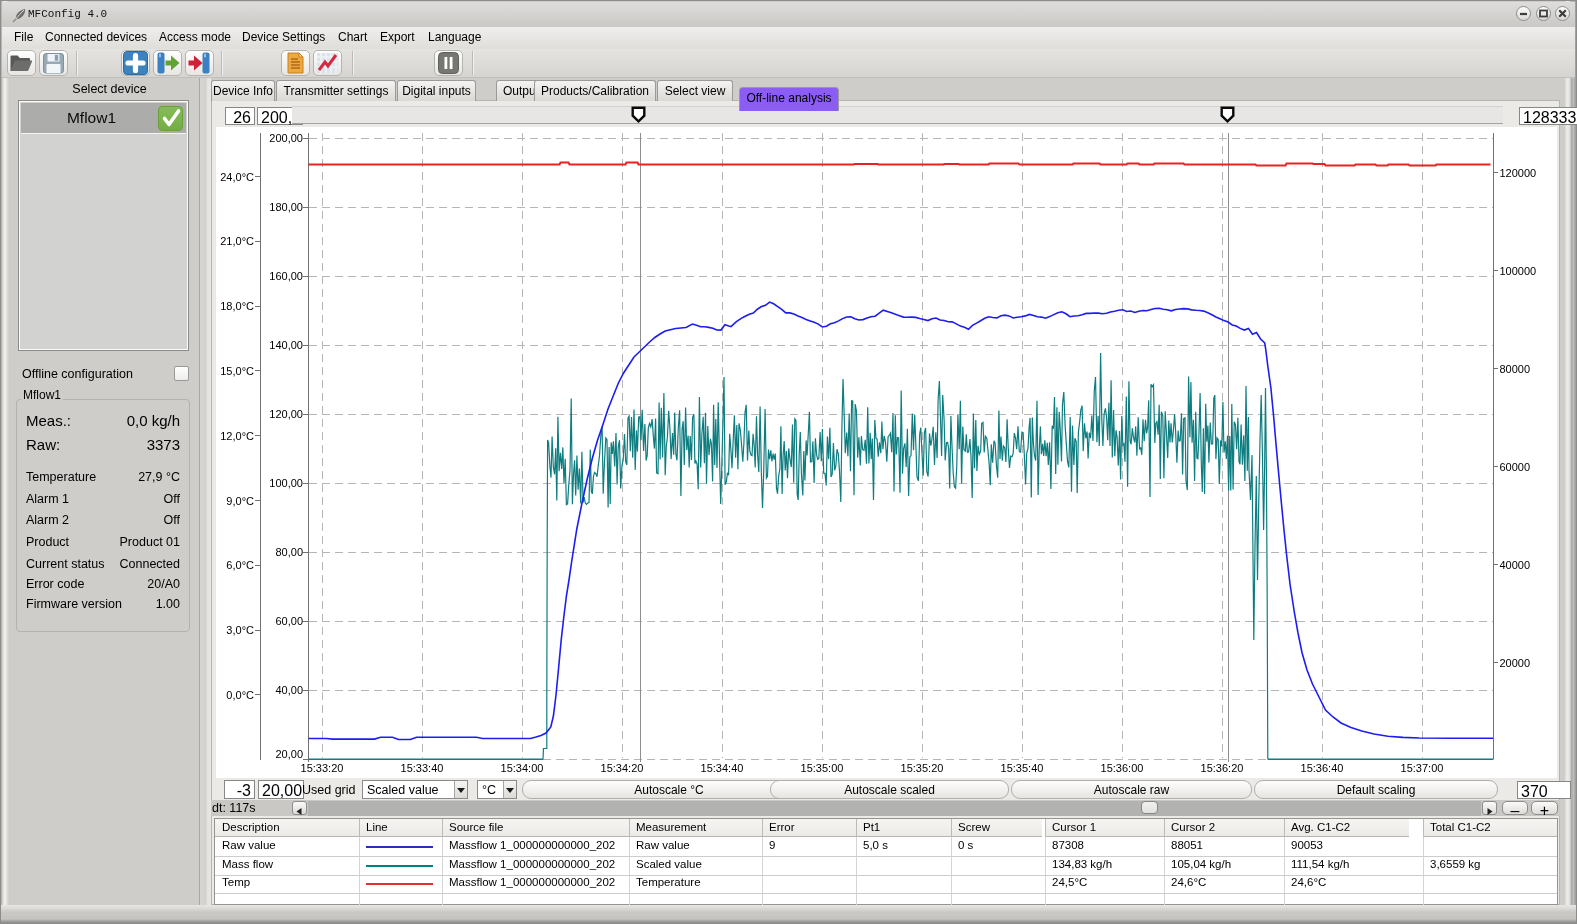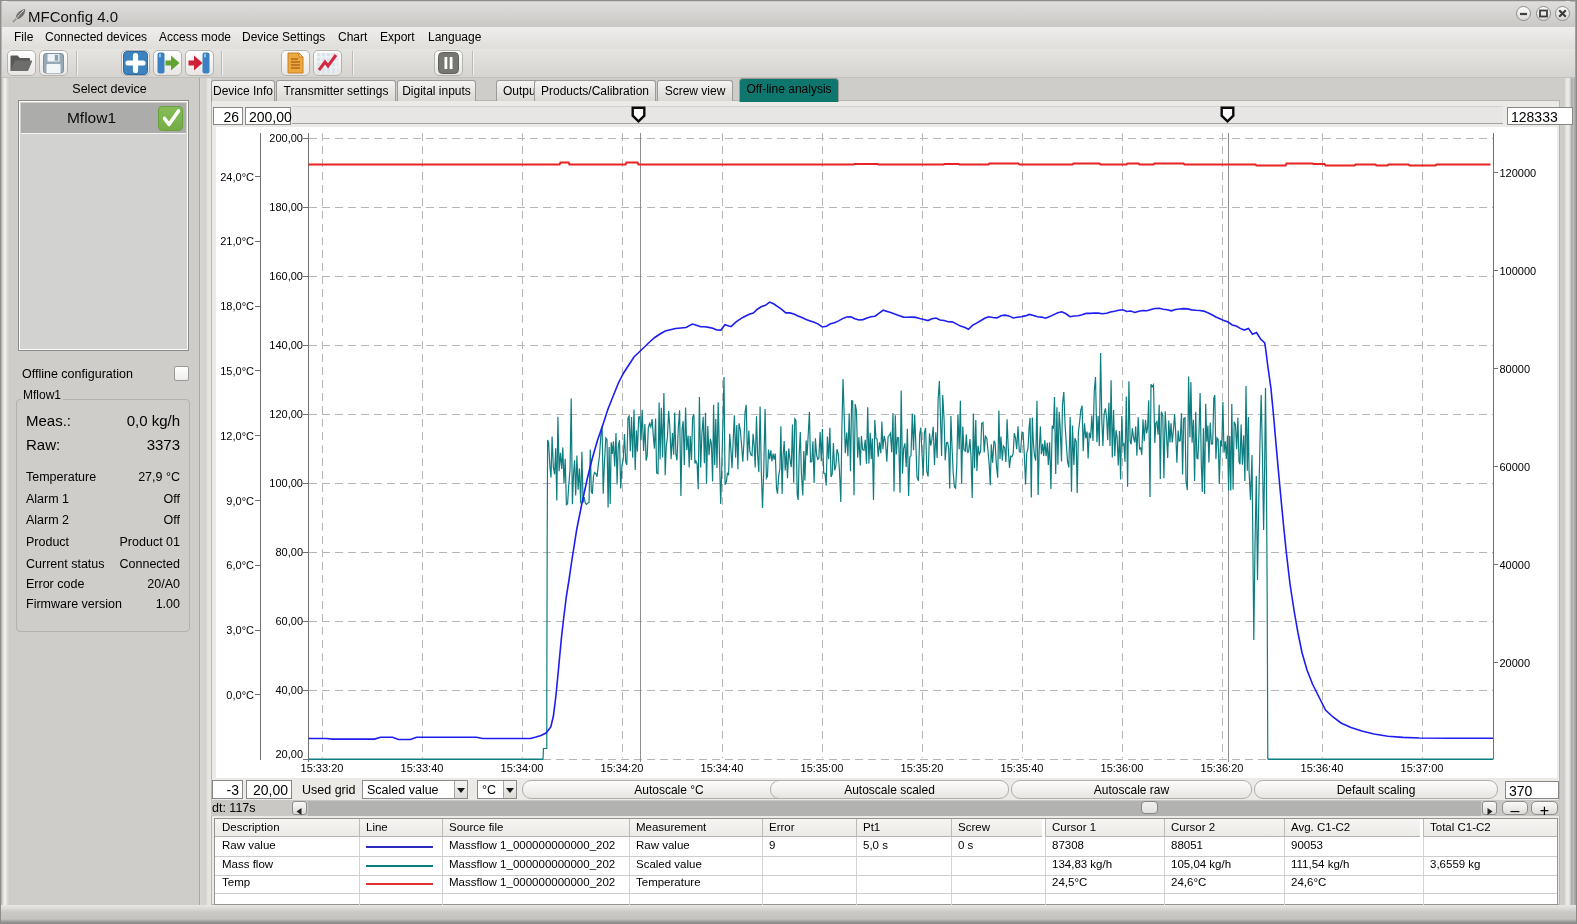--- a/index.html
+++ b/index.html
@@ -7,21 +7,21 @@
   background:#cfcdca; }
 .abs { position:absolute; }
 
 .frame { position:absolute; inset:0; border:1px solid #8c8c8a; background:#cfcdca; }
 .edgeL { position:absolute; left:1px; top:1px; bottom:1px; width:9px;
   background:linear-gradient(90deg,#a9a9a7 0px,#dddddb 2px,#f4f4f2 4px,#dedcd9 6px,#c9c7c4 9px); }
 .edgeR { position:absolute; right:1px; top:1px; bottom:1px; width:11px;
   background:linear-gradient(270deg,#9a9a98 0px,#b4b4b2 2px,#c5c5c3 3px,#9f9f9d 4px,#d8d8d6 6px,#eeeeec 8px,#dcdcda 11px); }
 .titlebar { position:absolute; left:2px; top:2px; right:2px; height:25px;
   background:linear-gradient(#dfdddb,#cac8c5); }
-.title-text { position:absolute; left:26px; top:6px; font-size:15px; color:#111; }
+.title-text { position:absolute; left:26px; top:6px; font-size:11px; color:#111;font-family:Liberation Mono, monospace; }
 .winbtn { position:absolute; top:6px; width:15px; height:15px; border-radius:50%;
   border:1px solid #8d8d8b; background:linear-gradient(#fcfcfc,#d9d9d7); }
 .winbtn svg { display:block; margin:0 auto; }
 
 .menubar { position:absolute; left:2px; top:27px; right:2px; height:27px;
   background:linear-gradient(#efeeec,#dddbd8); border-bottom:1px solid #c9c7c4;text-align:center;}
 .menubar span { position:absolute; top:3px; font-size:12px; }
 .toolbar { position:absolute; left:2px; top:49px; right:2px; height:29px;
   background:linear-gradient(#e6e4e1,#d6d4d1); border-bottom:1px solid #c2c0bd; }
 .tbtn { position:absolute; top:1px; width:29px; height:26px; border:1px solid #b5b3b0;
@@ -44,24 +44,24 @@
 .ir { position:absolute; left:26px; width:154px; }
 .ir .v { position:absolute; right:0; top:0; }
 .big { font-size:15px; }
 .sm { font-size:12.5px; }
 
 .tabpage { position:absolute; left:211px; top:100px; width:1349px; height:805px;
   background:#eceae7; border:1px solid #b7b5b2; }
 .tab { position:absolute; top:80px; height:21px; border:1px solid #9c9a97; border-bottom:none;
   border-radius:3px 3px 0 0; background:linear-gradient(#f4f3f1,#dad8d5);
   font-size:12px; text-align:center; padding-top:3px; }
-.tab.active { background:#0f766e; top:78px; height:23.5px; z-index:5; border-radius:4px 4px 0 0; }
-
-.field { position:absolute; background:#fff; border:1px solid #898785; font-size:14px;
-  padding:1px 3px 0 3px; }
+.tab.active { background:#8b5cf6; top:87px; height:23.5px; z-index:5; border-radius:4px 4px 0 0; }
+
+.field { position:absolute; background:#fff; border:1px solid #898785; font-size:16px;
+  padding:1px 3px 0 3px;margin-left:12px; }
 .strip-track { position:absolute; left:292px; top:106px; width:1211px; height:18px;
   background:#e7e6e4; border-top:1px solid #d3d1cf; border-bottom:1px solid #a6a4a2; }
 
 .cbtn { position:absolute; top:780px; height:19px; border:1px solid #b1afac; border-radius:9px;
   background:linear-gradient(#fdfdfc,#e7e5e2); font-size:12px; text-align:center; padding-top:2px; }
 .combo { position:absolute; top:780px; height:19px; background:#fff; border:1px solid #8c8a88; }
 .combo .arr { position:absolute; right:0; top:0; bottom:0; width:13px;
   background:linear-gradient(#f6f5f3,#dcdad7); border-left:1px solid #a8a6a4; }
 .combo .arr:after { content:""; position:absolute; left:2px; top:7px; border:4px solid transparent;
   border-top:5px solid #1a1a1a; }
@@ -209,21 +209,21 @@
 <div class="ir sm" style="top:557px">Current status<span class="v">Connected</span></div>
 <div class="ir sm" style="top:577px">Error code<span class="v">20/A0</span></div>
 <div class="ir sm" style="top:597px">Firmware version<span class="v">1.00</span></div>
 
 <div class="tabpage"></div>
 <div class="tab" style="left:211px;width:64px">Device Info</div>
 <div class="tab" style="left:276px;width:120px">Transmitter settings</div>
 <div class="tab" style="left:397px;width:79px">Digital inputs</div>
 <div class="tab" style="left:496px;width:56px">Outputs</div>
 <div class="tab" style="left:534px;width:122px">Products/Calibration</div>
-<div class="tab" style="left:657px;width:76px">Screw view</div>
+<div class="tab" style="left:657px;width:76px">Select view</div>
 <div class="tab active" style="left:739px;width:100px">Off-line analysis</div>
 
 <div class="field" style="left:213px;top:107px;width:30px;height:18px;text-align:right">26</div>
 <div class="field" style="left:245px;top:107px;width:46px;height:18px">200,00</div>
 <div class="strip-track"></div>
 <svg class="abs" style="left:630px;top:105px" width="18" height="18" viewBox="0 0 18 18">
     <path d="M2.7 2.7 h11.6 v8 l-5.8 5.6 -5.8 -5.6 z" fill="#fff" stroke="#0a0a0a" stroke-width="2.4"></path>
   </svg>
 <svg class="abs" style="left:1219px;top:105px" width="18" height="18" viewBox="0 0 18 18">
     <path d="M2.7 2.7 h11.6 v8 l-5.8 5.6 -5.8 -5.6 z" fill="#fff" stroke="#0a0a0a" stroke-width="2.4"></path>
@@ -371,21 +371,21 @@
 <div class="tbl">
   <div class="th" style="left:0;width:144px">Description</div>
   <div class="th" style="left:144px;width:83px">Line</div>
   <div class="th" style="left:227px;width:187px">Source file</div>
   <div class="th" style="left:414px;width:133px">Measurement</div>
   <div class="th" style="left:547px;width:94px">Error</div>
   <div class="th" style="left:641px;width:95px">Pt1</div>
   <div class="th" style="left:736px;width:91px">Screw</div>
   <div class="th" style="left:830px;width:119px">Cursor 1</div>
   <div class="th" style="left:949px;width:120px">Cursor 2</div>
-  <div class="th" style="left:1069px;width:136px">Avg. C1-C2</div>
+  <div class="th" style="left:1069px;width:125px">Avg. C1-C2</div>
   <div class="th" style="left:1208px;width:134px">Total C1-C2</div>
   <div class="clineh" style="left:144px"></div>
     <div class="clineh" style="left:227px"></div>
   <div class="clineh" style="left:414px"></div>
     <div class="clineh" style="left:547px"></div>
   <div class="clineh" style="left:641px"></div>
     <div class="clineh" style="left:736px"></div>
   <div class="clineh" style="left:830px"></div>
     <div class="clineh" style="left:949px"></div>
   <div class="clineh" style="left:1069px"></div>

